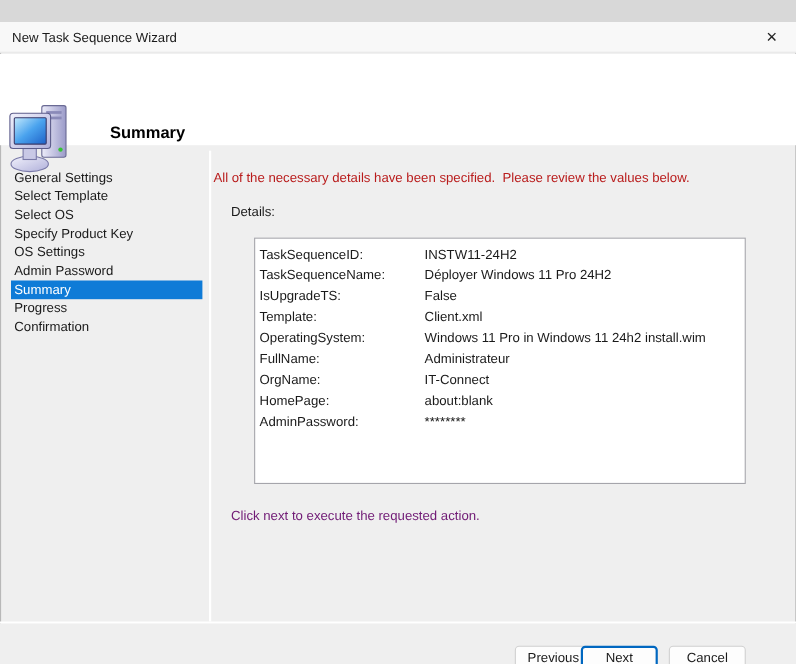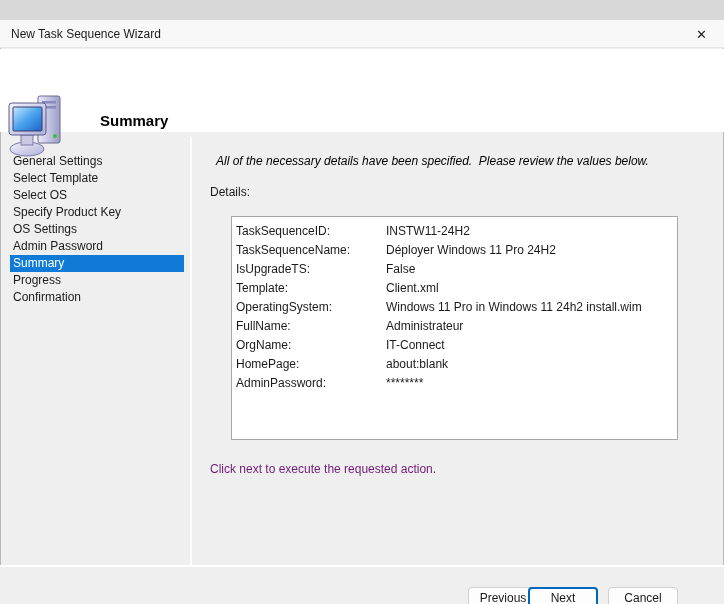--- a/index.html
+++ b/index.html
@@ -63,22 +63,22 @@
     position: absolute; left: 190px; top: 117px; width: 2px; height: 428px;
     background: #ffffff;
   }
   .h-divider {
     position: absolute; left: 0; top: 545px; width: 724px; height: 2px;
     background: #ffffff;
   }
 
   
   .intro-text {
-    position: absolute; left: 216px; top: 134px;
-    font-size: 12px; color: #000000; white-space: pre; font-style: italic;
+    position: absolute; left: 194px; top: 134px;
+    font-size: 12px; color: #b91c1c; white-space: pre;
   }
   .details-label {
     position: absolute; left: 210px; top: 165px;
     font-size: 12px; color: #1a1a1a;
   }
   .details-box {
     position: absolute; left: 231px; top: 196px; width: 447px; height: 224px;
     background: #ffffff;
     border: 1px solid #a5a5ab;
     padding-top: 5px;

